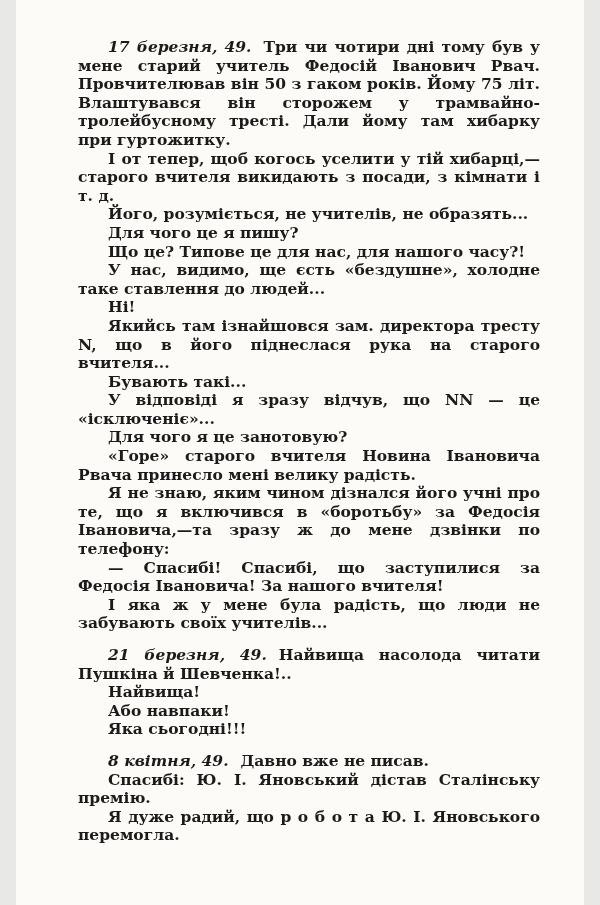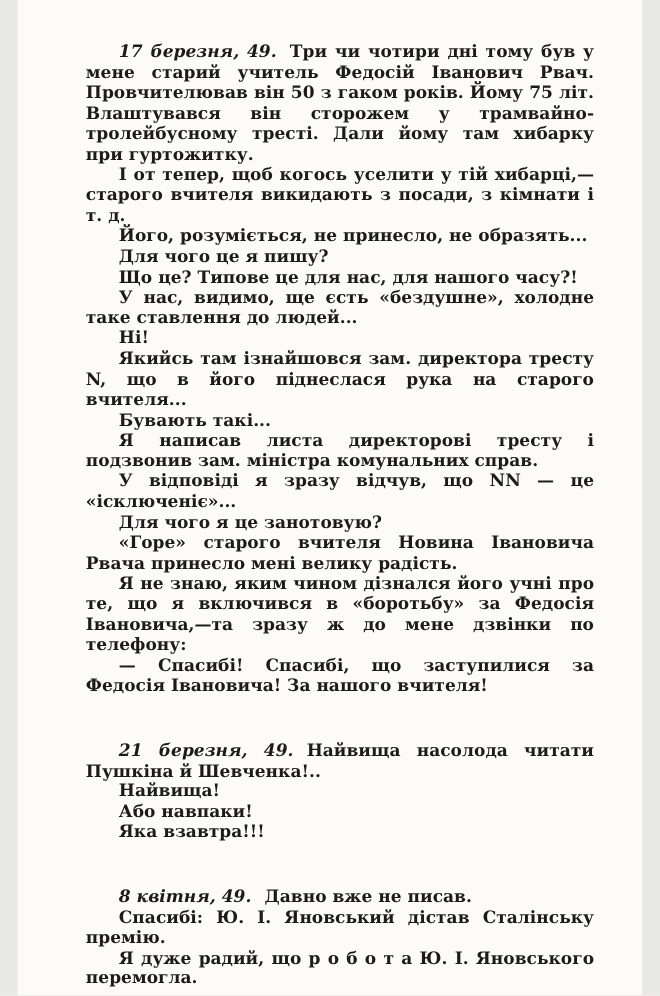--- a/index.html
+++ b/index.html
@@ -19,61 +19,61 @@
     font-size: 15.5px;
     line-height: 18.6px;
     box-sizing: border-box;
     padding: 38px 44px 0 62px;
     overflow: hidden;
   }
   .entry {
     margin: 0;
   }
   .entry + .entry {
-    margin-top: 40px;
+    margin-top: 13px;
   }
   .para {
     margin: 0;
     text-align: justify;
     text-indent: 30px;
   }
   .date {
     font-style: italic;
     margin-right: 12px;
     white-space: nowrap;
   }
 </style>
 </head>
 <body>
 
 <div class="page">
 
   <section class="entry">
     <p class="para"><span class="date">17 березня, 49.</span><span>Три чи чотири дні тому був у мене старий учитель Федосій Іванович Рвач. Провчителював він 50 з гаком років. Йому 75 літ. Влаштувався він сторожем у трамвайно-тролейбусному тресті. Дали йому там хибарку при гуртожитку.</span></p>
     <p class="para">І от тепер, щоб когось уселити у тій хибарці,— старого вчителя викидають з посади, з кімнати і т. д.</p>
-    <p class="para">Його, розуміється, не принесло, не образять...</p>
+    <p class="para">Його, розуміється, не учителів, не образять...</p>
     <p class="para">Для чого це я пишу?</p>
     <p class="para">Що це? Типове це для нас, для нашого часу?!</p>
     <p class="para">У нас, видимо, ще єсть «бездушне», холодне таке ставлення до людей...</p>
     <p class="para">Ні!</p>
     <p class="para">Якийсь там ізнайшовся зам. директора тресту N, що в його піднеслася рука на старого вчителя...</p>
     <p class="para">Бувають такі...</p>
-    <p class="para">Я написав листа директорові тресту і подзвонив зам. міністра комунальних справ.</p>
     <p class="para">У відповіді я зразу відчув, що NN — це «ісключеніє»...</p>
     <p class="para">Для чого я це занотовую?</p>
     <p class="para">«Горе» старого вчителя Новина Івановича Рвача принесло мені велику радість.</p>
     <p class="para">Я не знаю, яким чином дізнался його учні про те, що я включився в «боротьбу» за Федосія Івановича,—та зразу ж до мене дзвінки по телефону:</p>
     <p class="para">— Спасибі! Спасибі, що заступилися за Федосія Івановича! За нашого вчителя!</p>
+    <p class="para">І яка ж у мене була радість, що люди не забувають своїх учителів...</p>
   </section>
 
   <section class="entry">
     <p class="para"><span class="date">21 березня, 49.</span><span>Найвища насолода читати Пушкіна й Шевченка!..</span></p>
     <p class="para">Найвища!</p>
     <p class="para">Або навпаки!</p>
-    <p class="para">Яка взавтра!!!</p>
+    <p class="para">Яка сьогодні!!!</p>
   </section>
 
   <section class="entry">
     <p class="para"><span class="date">8 квітня, 49.</span><span>Давно вже не писав.</span></p>
     <p class="para">Спасибі: Ю. І. Яновський дістав Сталінську премію.</p>
     <p class="para">Я дуже радий, що р о б о т а Ю. І. Яновського перемогла.</p>
   </section>
 
 </div>
 

